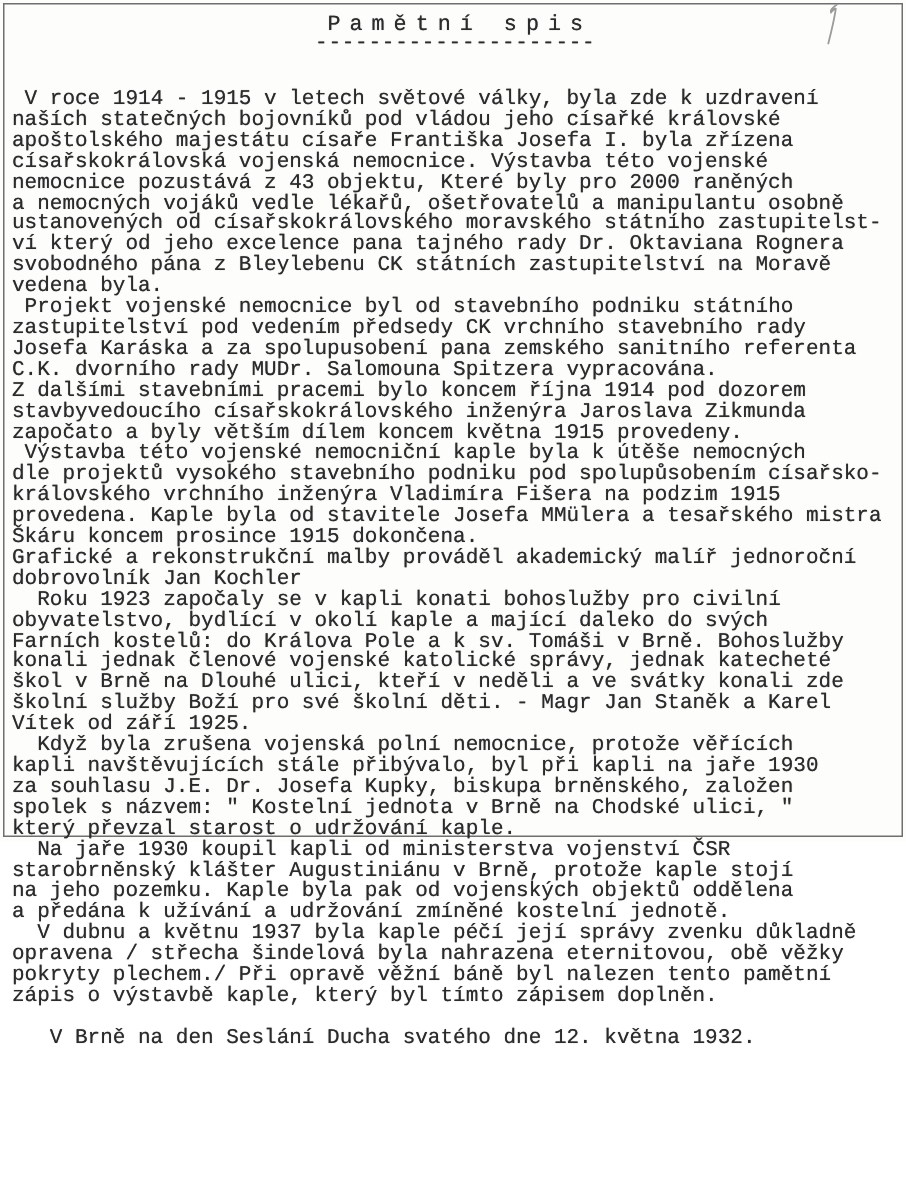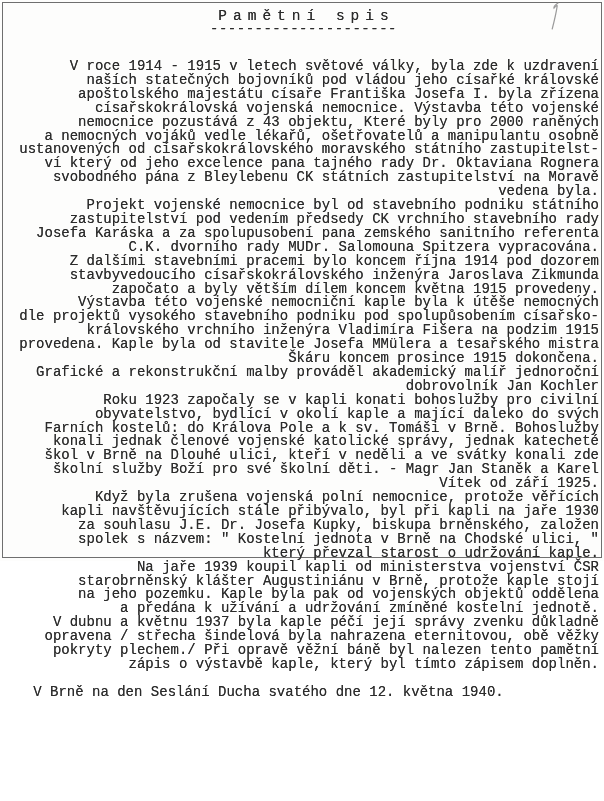--- a/index.html
+++ b/index.html
@@ -49,21 +49,20 @@
   }
   .body-text {
     margin-top: 26px;
     font-size: 14px;
     line-height: 13.9px;
   }
   .para {
     margin: 0;
     white-space: pre-wrap;
     text-shadow: 0 0 0.5px rgba(30,30,30,0.7);
-    text-align: right;
   }
   .dateline {
     margin-top: 14px;
     padding-left: 250px;
     white-space: pre;
     text-shadow: 0 0 0.5px rgba(30,30,30,0.7);
   }
   .after-dateline { margin-top: 28px; }
   .closing {
     margin-top: 14px;
@@ -127,25 +126,25 @@
 Farních kostelů: do Králova Pole a k sv. Tomáši v Brně. Bohoslužby
 konali jednak členové vojenské katolické správy, jednak katecheté
 škol v Brně na Dlouhé ulici, kteří v neděli a ve svátky konali zde
 školní služby Boží pro své školní děti. - Magr Jan Staněk a Karel
 Vítek od září 1925.</p>
       <p class="para">  Když byla zrušena vojenská polní nemocnice, protože věřících
 kapli navštěvujících stále přibývalo, byl při kapli na jaře 1930
 za souhlasu J.E. Dr. Josefa Kupky, biskupa brněnského, založen
 spolek s názvem: " Kostelní jednota v Brně na Chodské ulici, "
 který převzal starost o udržování kaple.</p>
-      <p class="para">  Na jaře 1939 koupil kapli od ministerstva vojenství ČSR
+      <p class="para">  Na jaře 1930 koupil kapli od ministerstva vojenství ČSR
 starobrněnský klášter Augustiniánu v Brně, protože kaple stojí
 na jeho pozemku. Kaple byla pak od vojenských objektů oddělena
 a předána k užívání a udržování zmíněné kostelní jednotě.</p>
       <p class="para">  V dubnu a květnu 1937 byla kaple péčí její správy zvenku důkladně
 opravena / střecha šindelová byla nahrazena eternitovou, obě věžky
 pokryty plechem./ Při opravě věžní báně byl nalezen tento pamětní
 zápis o výstavbě kaple, který byl tímto zápisem doplněn.</p>
 
-      <div class="closing">   V Brně na den Seslání Ducha svatého dne 12. května 1940.</div>
+      <div class="closing">   V Brně na den Seslání Ducha svatého dne 12. května 1932.</div>
     </div>
   </div>
 </div>
 
 </body></html>

